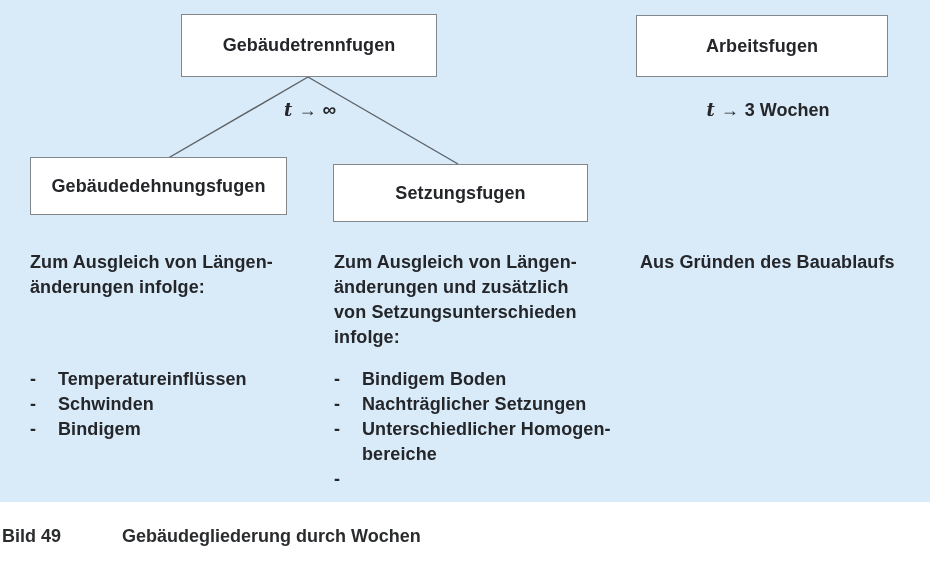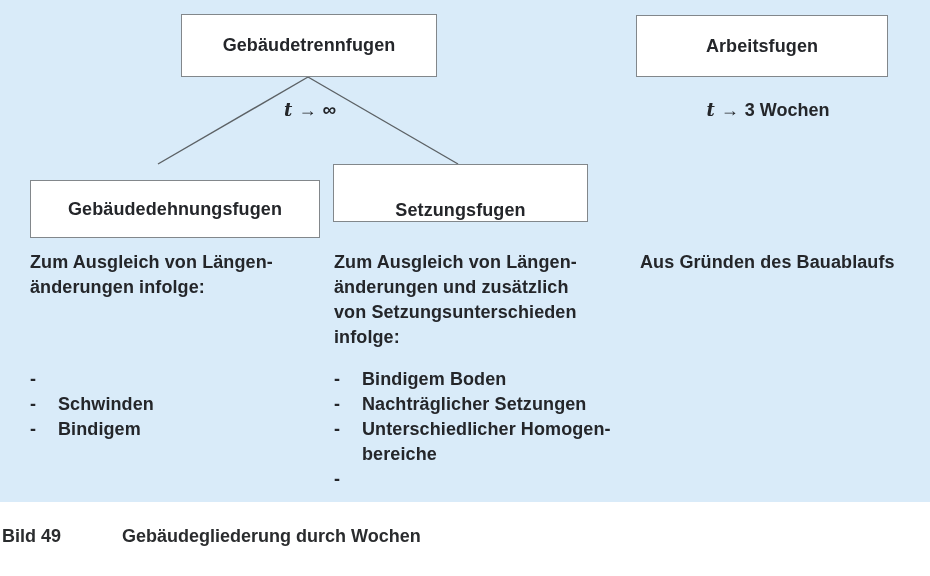--- a/index.html
+++ b/index.html
@@ -40,22 +40,22 @@
     display: flex;
     align-items: center;
     justify-content: center;
     font-size: 18px;
     font-weight: 700;
     color: var(--ink);
     letter-spacing: 0.1px;
   }
   .box-trennfugen    { left: 181px; top: 14px;  width: 256px; height: 63px; }
   .box-arbeitsfugen  { left: 636px; top: 15px;  width: 252px; height: 62px; }
-  .box-dehnungsfugen { left: 30px;  top: 180px; width: 290px; height: 58px; }
-  .box-setzungsfugen { left: 333px; top: 164px; width: 255px; height: 58px; align-items: flex-end; }
+  .box-dehnungsfugen { left: 30px;  top: 157px; width: 257px; height: 58px; }
+  .box-setzungsfugen { left: 333px; top: 164px; width: 255px; height: 58px; }
 
   .annot {
     position: absolute;
     font-size: 18px;
     font-weight: 700;
     text-align: center;
     white-space: nowrap;
     color: var(--ink);
   }
   .annot-infinity { left: 250px; top: 99px; width: 120px; }
@@ -160,20 +160,21 @@
 infolge:</div>
     </div>
 
     <div class="col col-right">
       <div class="intro">Aus Gründen des Bauablaufs</div>
     </div>
 
     <div class="list list-left">
       <div class="list-item">
         <span class="dash">-</span>
+        <span class="item-text">Temperatureinflüssen</span>
       </div>
       <div class="list-item">
         <span class="dash">-</span>
         <span class="item-text">Schwinden</span>
       </div>
       <div class="list-item">
         <span class="dash">-</span>
         <span class="item-text">Bindigem</span>
       </div>
     </div>

